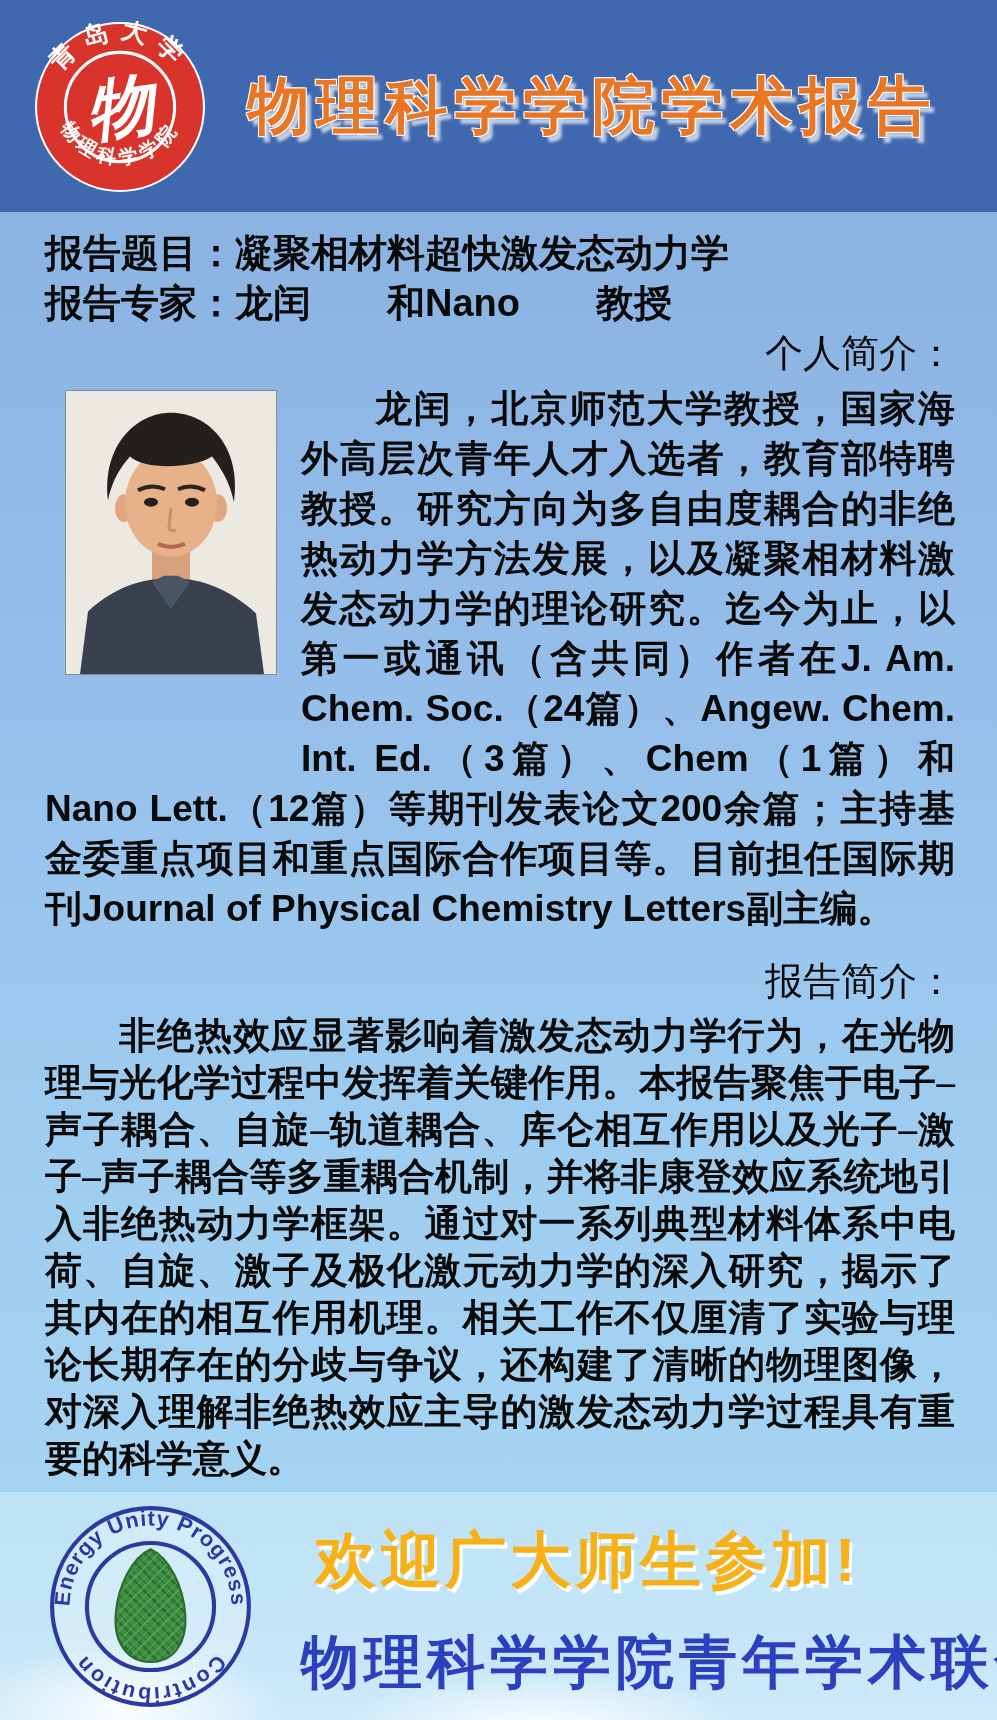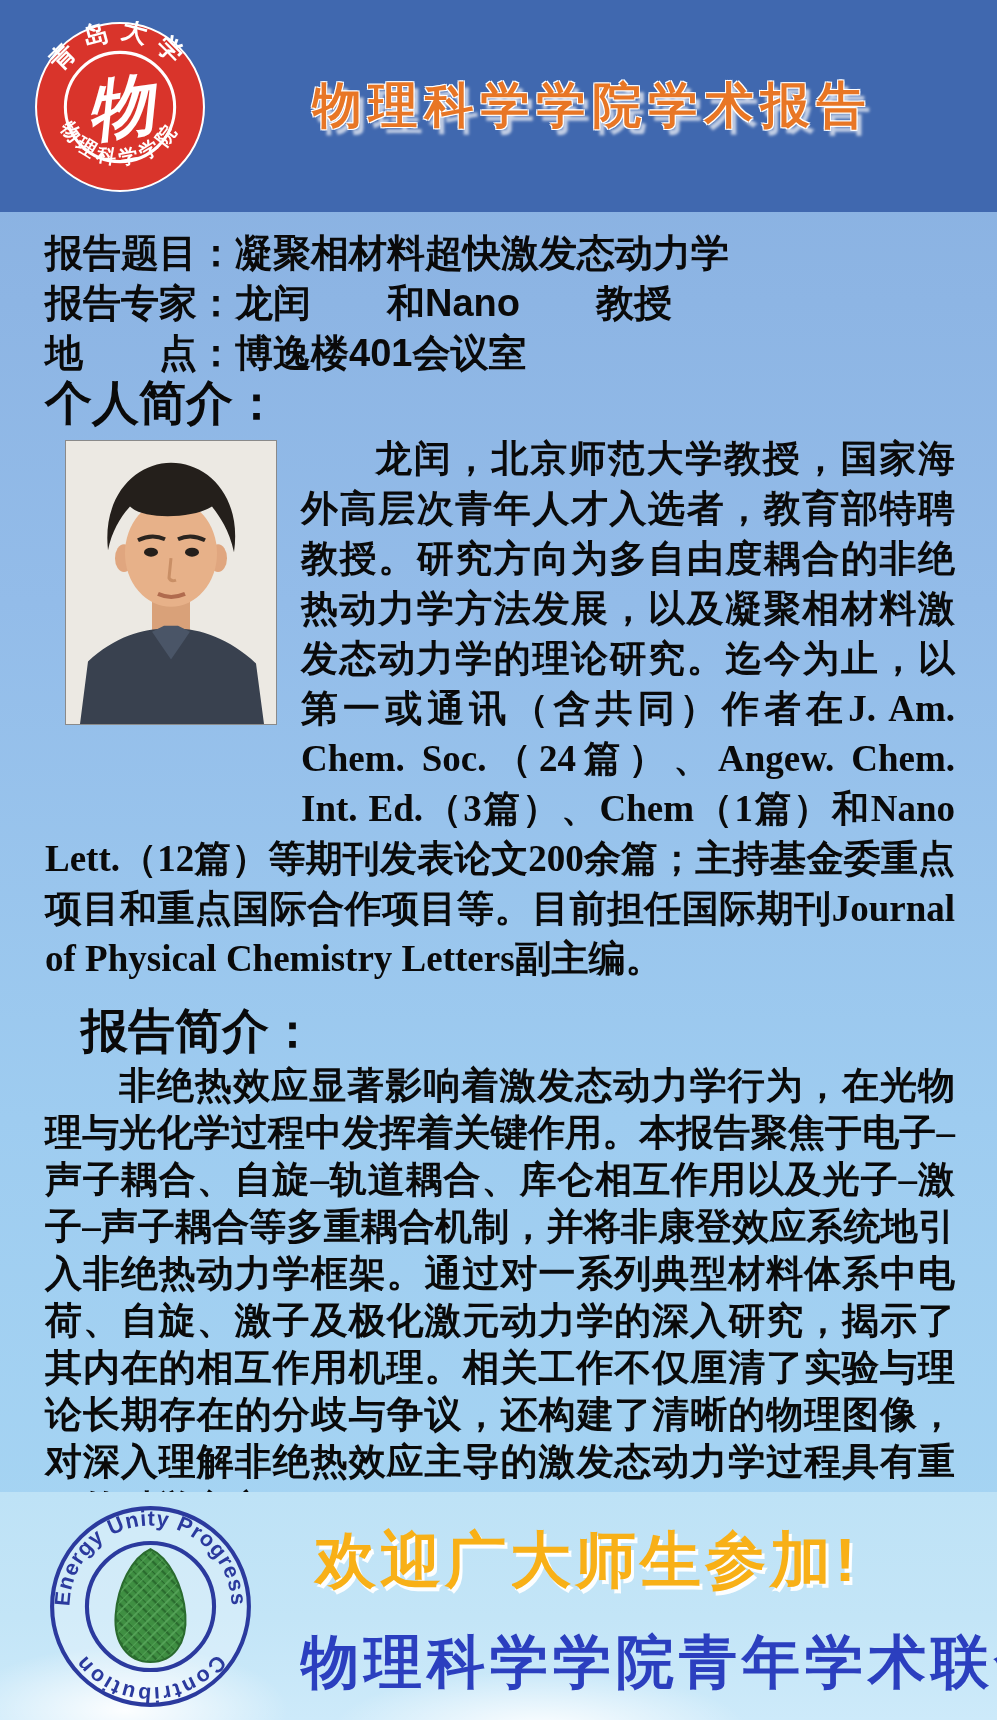--- a/index.html
+++ b/index.html
@@ -30,54 +30,54 @@
     background:var(--header-bg);
     display:flex;align-items:center;
     padding-left:34px;
   }
   .uni-logo{flex:0 0 auto;width:172px;height:172px;margin-top:2px;}
   .poster-title{
     flex:1;
     text-align:center;
     font-family:"Liberation Serif", serif;
     font-weight:bold;
-    font-size:49px;
+    font-size:62px;
     letter-spacing:7px;
     color:var(--title-orange);
     text-shadow:
       -1px -1px 0 #fff, 1px -1px 0 #fff, -1px 1px 0 #fff, 1px 1px 0 #fff,
       5px 6px 3px rgba(222,228,240,0.85);
     white-space:nowrap;
     padding-right:18px;
   }
   
   .body{
     height:1500px;
     padding:16px 42px 0 45px;
     color:var(--text-black);
     overflow:hidden;
   }
   .info-line{
     font-size:38px;font-weight:bold;line-height:50px;
     white-space:nowrap;
   }
   .section-heading{
-    font-size:47px;font-weight:bold;line-height:50px;
+    font-size:38px;font-weight:normal;line-height:50px;text-align:right;
   }
   .bio-block{margin-top:6px;}
   .photo-float{
     float:left;
     width:212px;height:285px;
     margin:6px 24px 65px 20px;
     border:1px solid #8a8a8a;
     background:#ECE9E3;
   }
   .photo-float svg{display:block;width:100%;height:100%;}
   .bio-text{
-    font-family:Liberation Serif, serif;
+    font-family:Liberation Sans, sans-serif;
     font-weight:bold;
     font-size:37px;line-height:50px;
     text-align:justify;
     text-indent:2em;
   }
   .abstract-heading{margin-top:22px;margin-left:36px;}
   .abstract-text{
     margin-top:6px;
     font-family:"Liberation Serif","Liberation Sans",serif;
     font-weight:bold;
@@ -139,21 +139,20 @@
       </svg>
     </div>
     <h1 class="poster-title">物理科学学院学术报告</h1>
   </div>
 
   <div class="body">
 
     <div class="info-block">
       <div class="info-line">报告题目：凝聚相材料超快激发态动力学</div>
       <div class="info-line">报告专家：龙闰　　和Nano　　教授</div>
-      <div class="info-line">地　　点：博逸楼401会议室</div>
     </div>
 
     <div class="section-heading">个人简介：</div>
 
     <div class="bio-block">
       <div class="photo-float">
         <svg viewBox="0 0 210 285" preserveAspectRatio="none">
           <rect x="0" y="0" width="210" height="285" fill="#ECE9E3"></rect>
 
           <rect x="86" y="150" width="38" height="45" fill="#D9A179"></rect>

